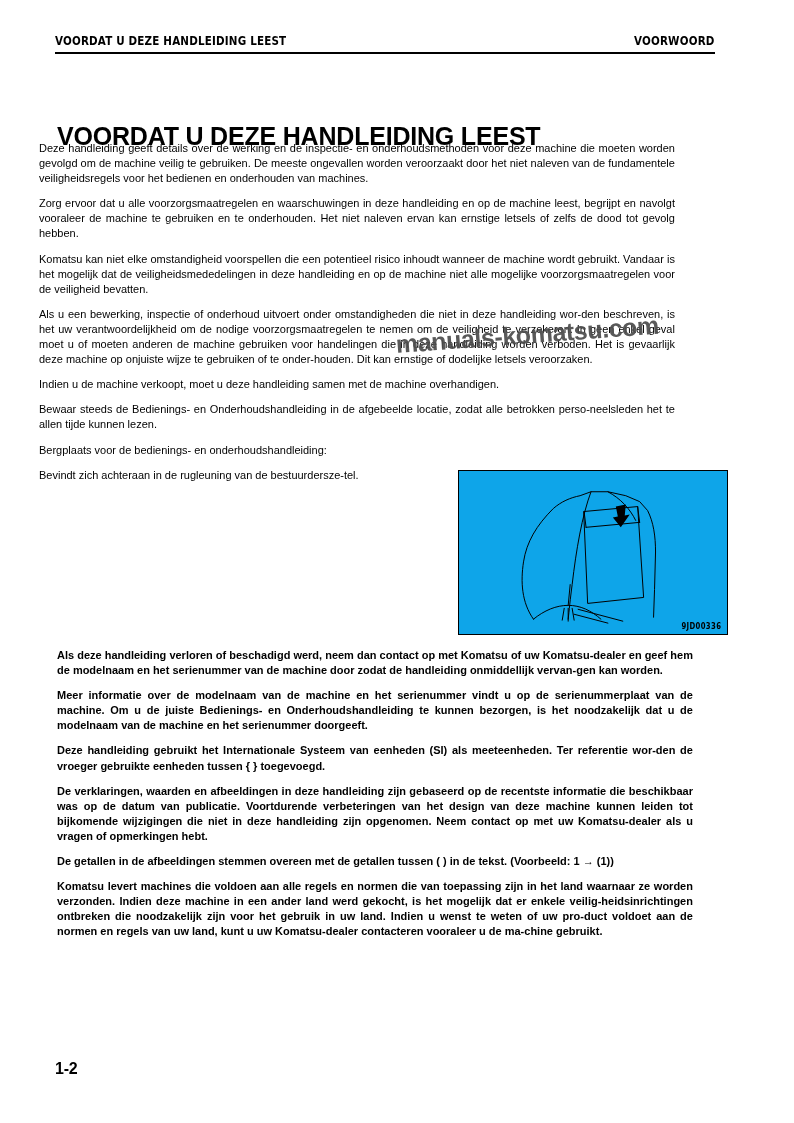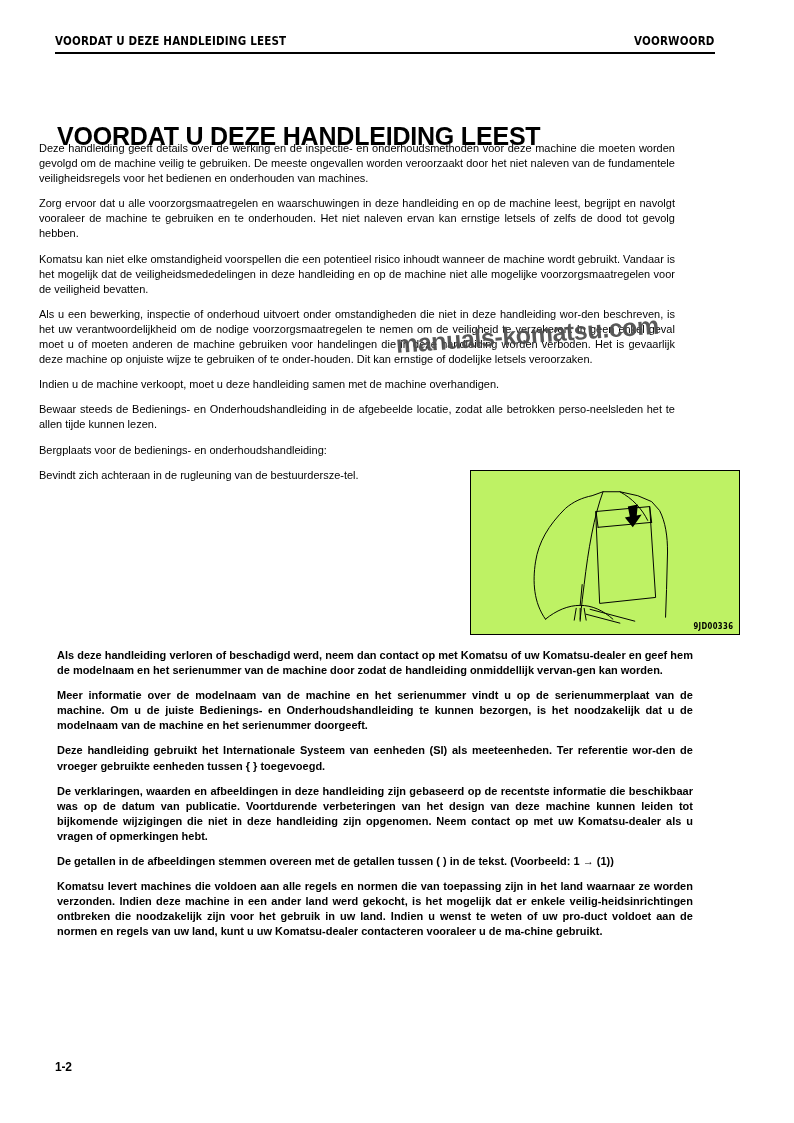--- a/index.html
+++ b/index.html
@@ -96,26 +96,26 @@
     position: absolute;
     left: 57px;
     top: 648px;
     width: 659px;
     font-weight: bold;
   }
 
   
   .figure-box {
     position: absolute;
-    left: 470px;
+    left: 458px;
     top: 470px;
     width: 270px;
     height: 165px;
     border: 1.4px solid #000;
-    background: #bef264;
+    background: #0ea5e9;
     box-sizing: border-box;
   }
   .figure-box svg {
     display: block;
     width: 100%;
     height: 100%;
   }
   .figure-code {
     position: absolute;
     right: 6px;
@@ -143,21 +143,21 @@
     pointer-events: none;
     opacity: 0.93;
   }
 
   
   .folio {
     position: absolute;
     left: 55px;
     top: 1060px;
     font-weight: 700;
-    font-size: 12px;
+    font-size: 16px;
     letter-spacing: -0.2px;
   }
 </style>
 </head>
 <body>
 
 <div class="page">
 
   <div class="runhead">
     <div class="runhead-left">VOORDAT U DEZE HANDLEIDING LEEST</div>

